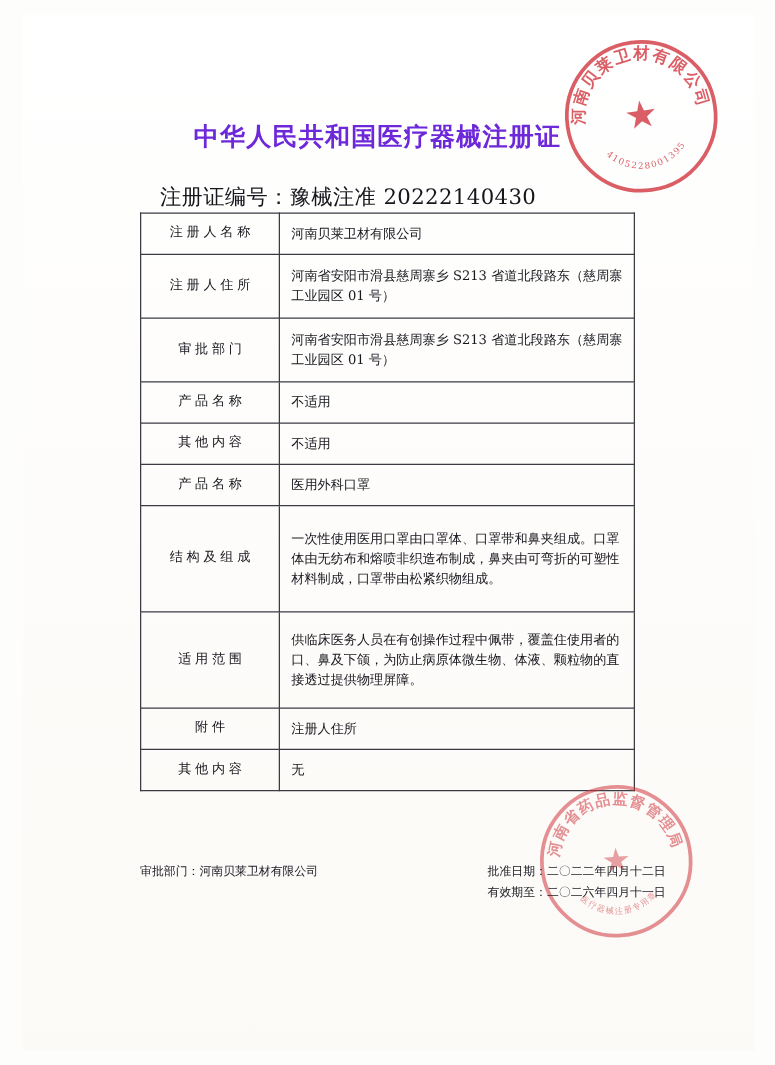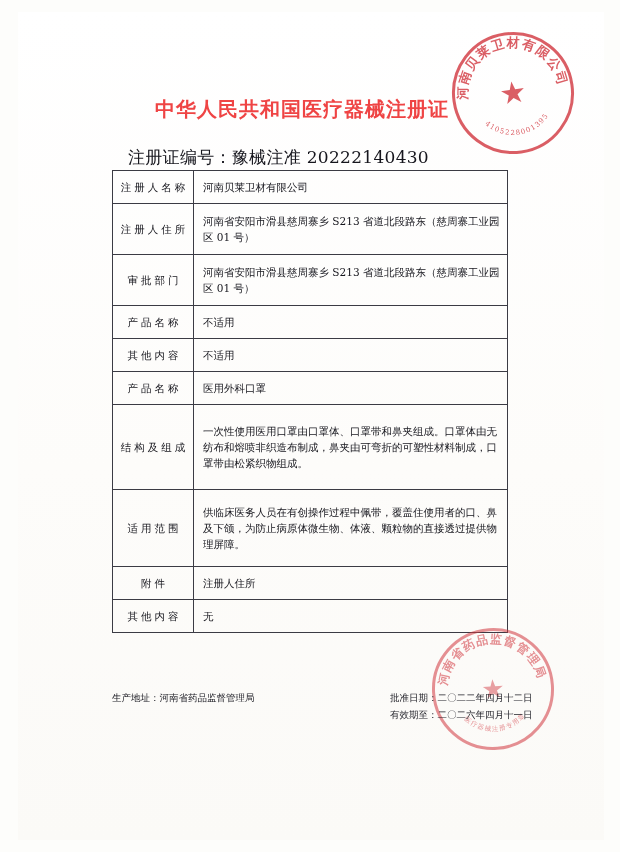--- a/index.html
+++ b/index.html
@@ -32,21 +32,21 @@
   
   .doc-title {
     position: absolute;
     left: 0; right: 16px;
     top: 96px;
     text-align: center;
     font-family: "DejaVu Serif", "Liberation Serif", serif;
     font-size: 20px;
     font-weight: bold;
     letter-spacing: 1px;
-    color: #ef4444;
+    color: #6d28d9;
   }
   .reg-no {
     position: absolute;
     left: 128px;
     top: 146px;
     font-family: "DejaVu Serif", "Liberation Serif", serif;
     font-size: 17px;
     color: #16161d;
     letter-spacing: 0.3px;
   }
@@ -65,22 +65,23 @@
     font-size: 10.5px;
     line-height: 1.55;
     vertical-align: middle;
     padding: 5px 6px;
     font-family: "DejaVu Serif", "Liberation Serif", serif;
   }
   .doc-table td.label {
     width: 76px;
     text-align: center;
     letter-spacing: 3px;
-    padding: 5px 2px;
+    padding: 5px 17px;
     color: #16161d;
+    font-family: Liberation Mono, monospace;
   }
   .doc-table td.label .lbl-inner {
     display: inline-block;
     text-indent: 3px;
   }
   .doc-table td.value {
     color: #16161d;
     padding-left: 9px;
   }
   .r1 td { height: 22px; }
@@ -255,19 +256,19 @@
         </text>
         <text class="small">
           <textPath href="#arcBot2" startOffset="50%" text-anchor="middle">医疗器械注册专用章</textPath>
         </text>
       </svg>
     </div>
     <span class="star">★</span>
   </div>
 
   <div class="footer">
-    <div class="footer-left">生产地址：河南省药品监督管理局</div>
+    <div class="footer-left">审批部门：河南贝莱卫材有限公司</div>
     <div class="footer-right">
       <div>批准日期：二〇二二年四月十二日</div>
       <div>有效期至：二〇二六年四月十一日</div>
     </div>
   </div>
 </div>
 
 </body></html>

